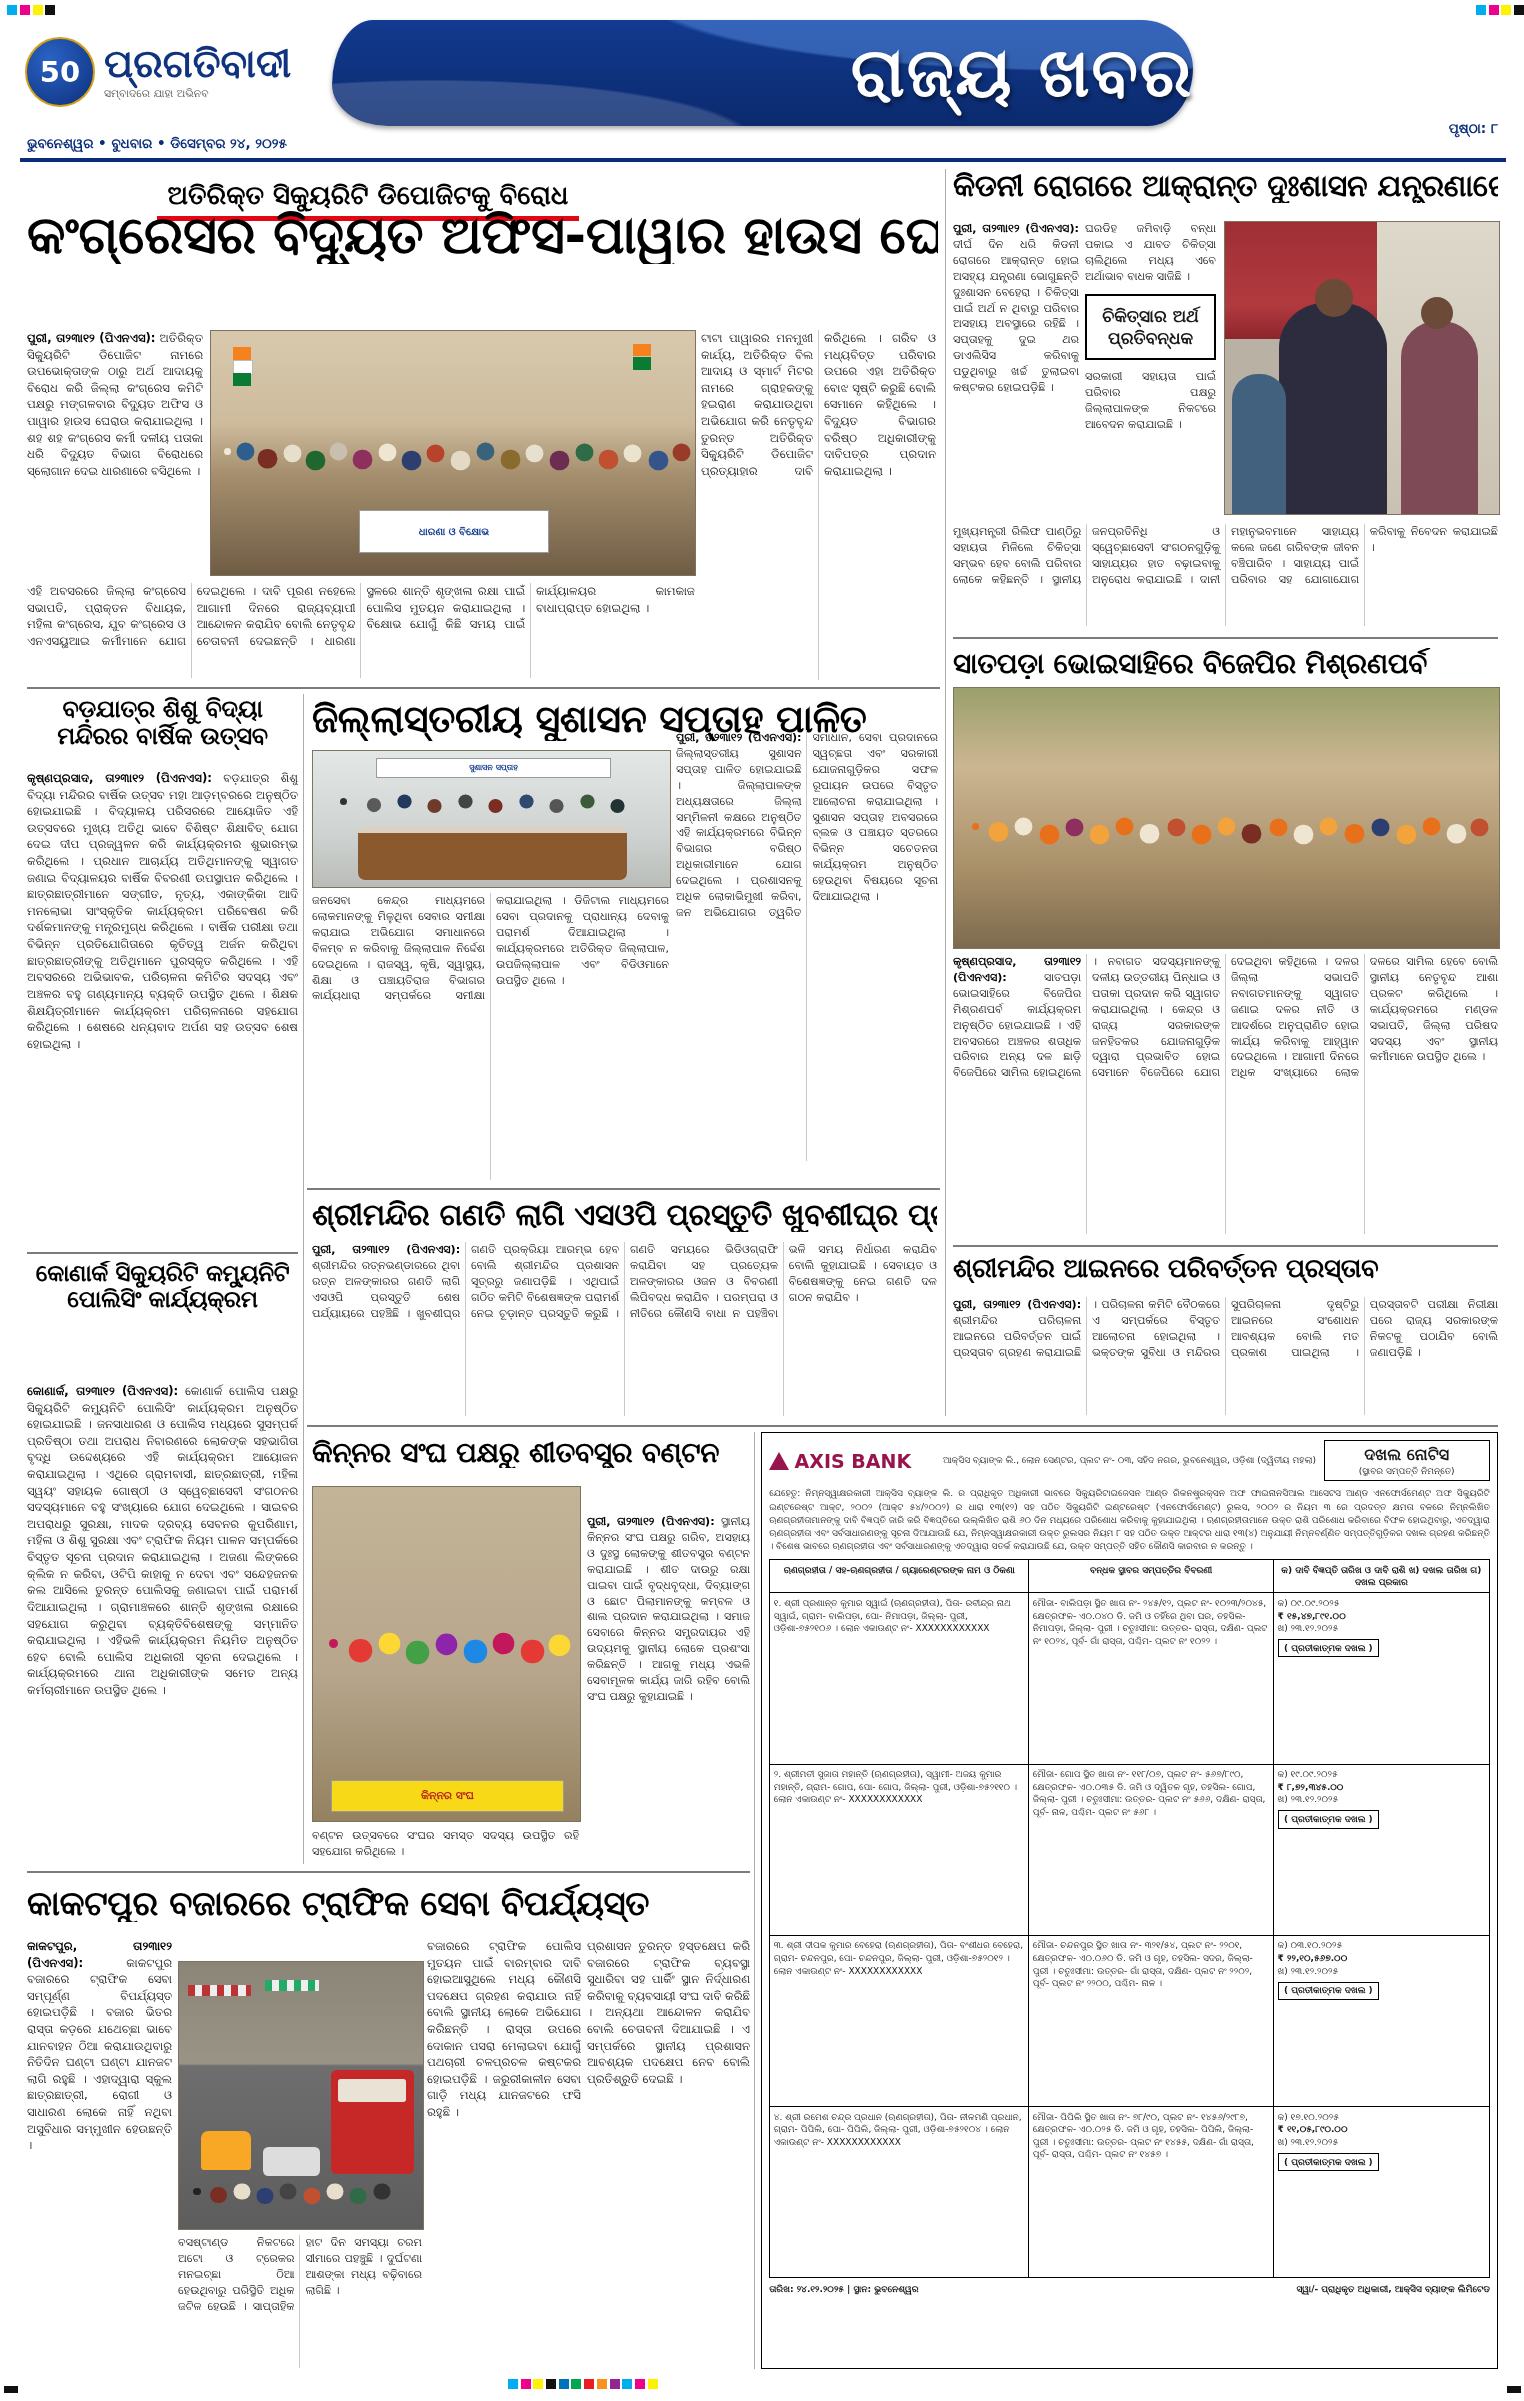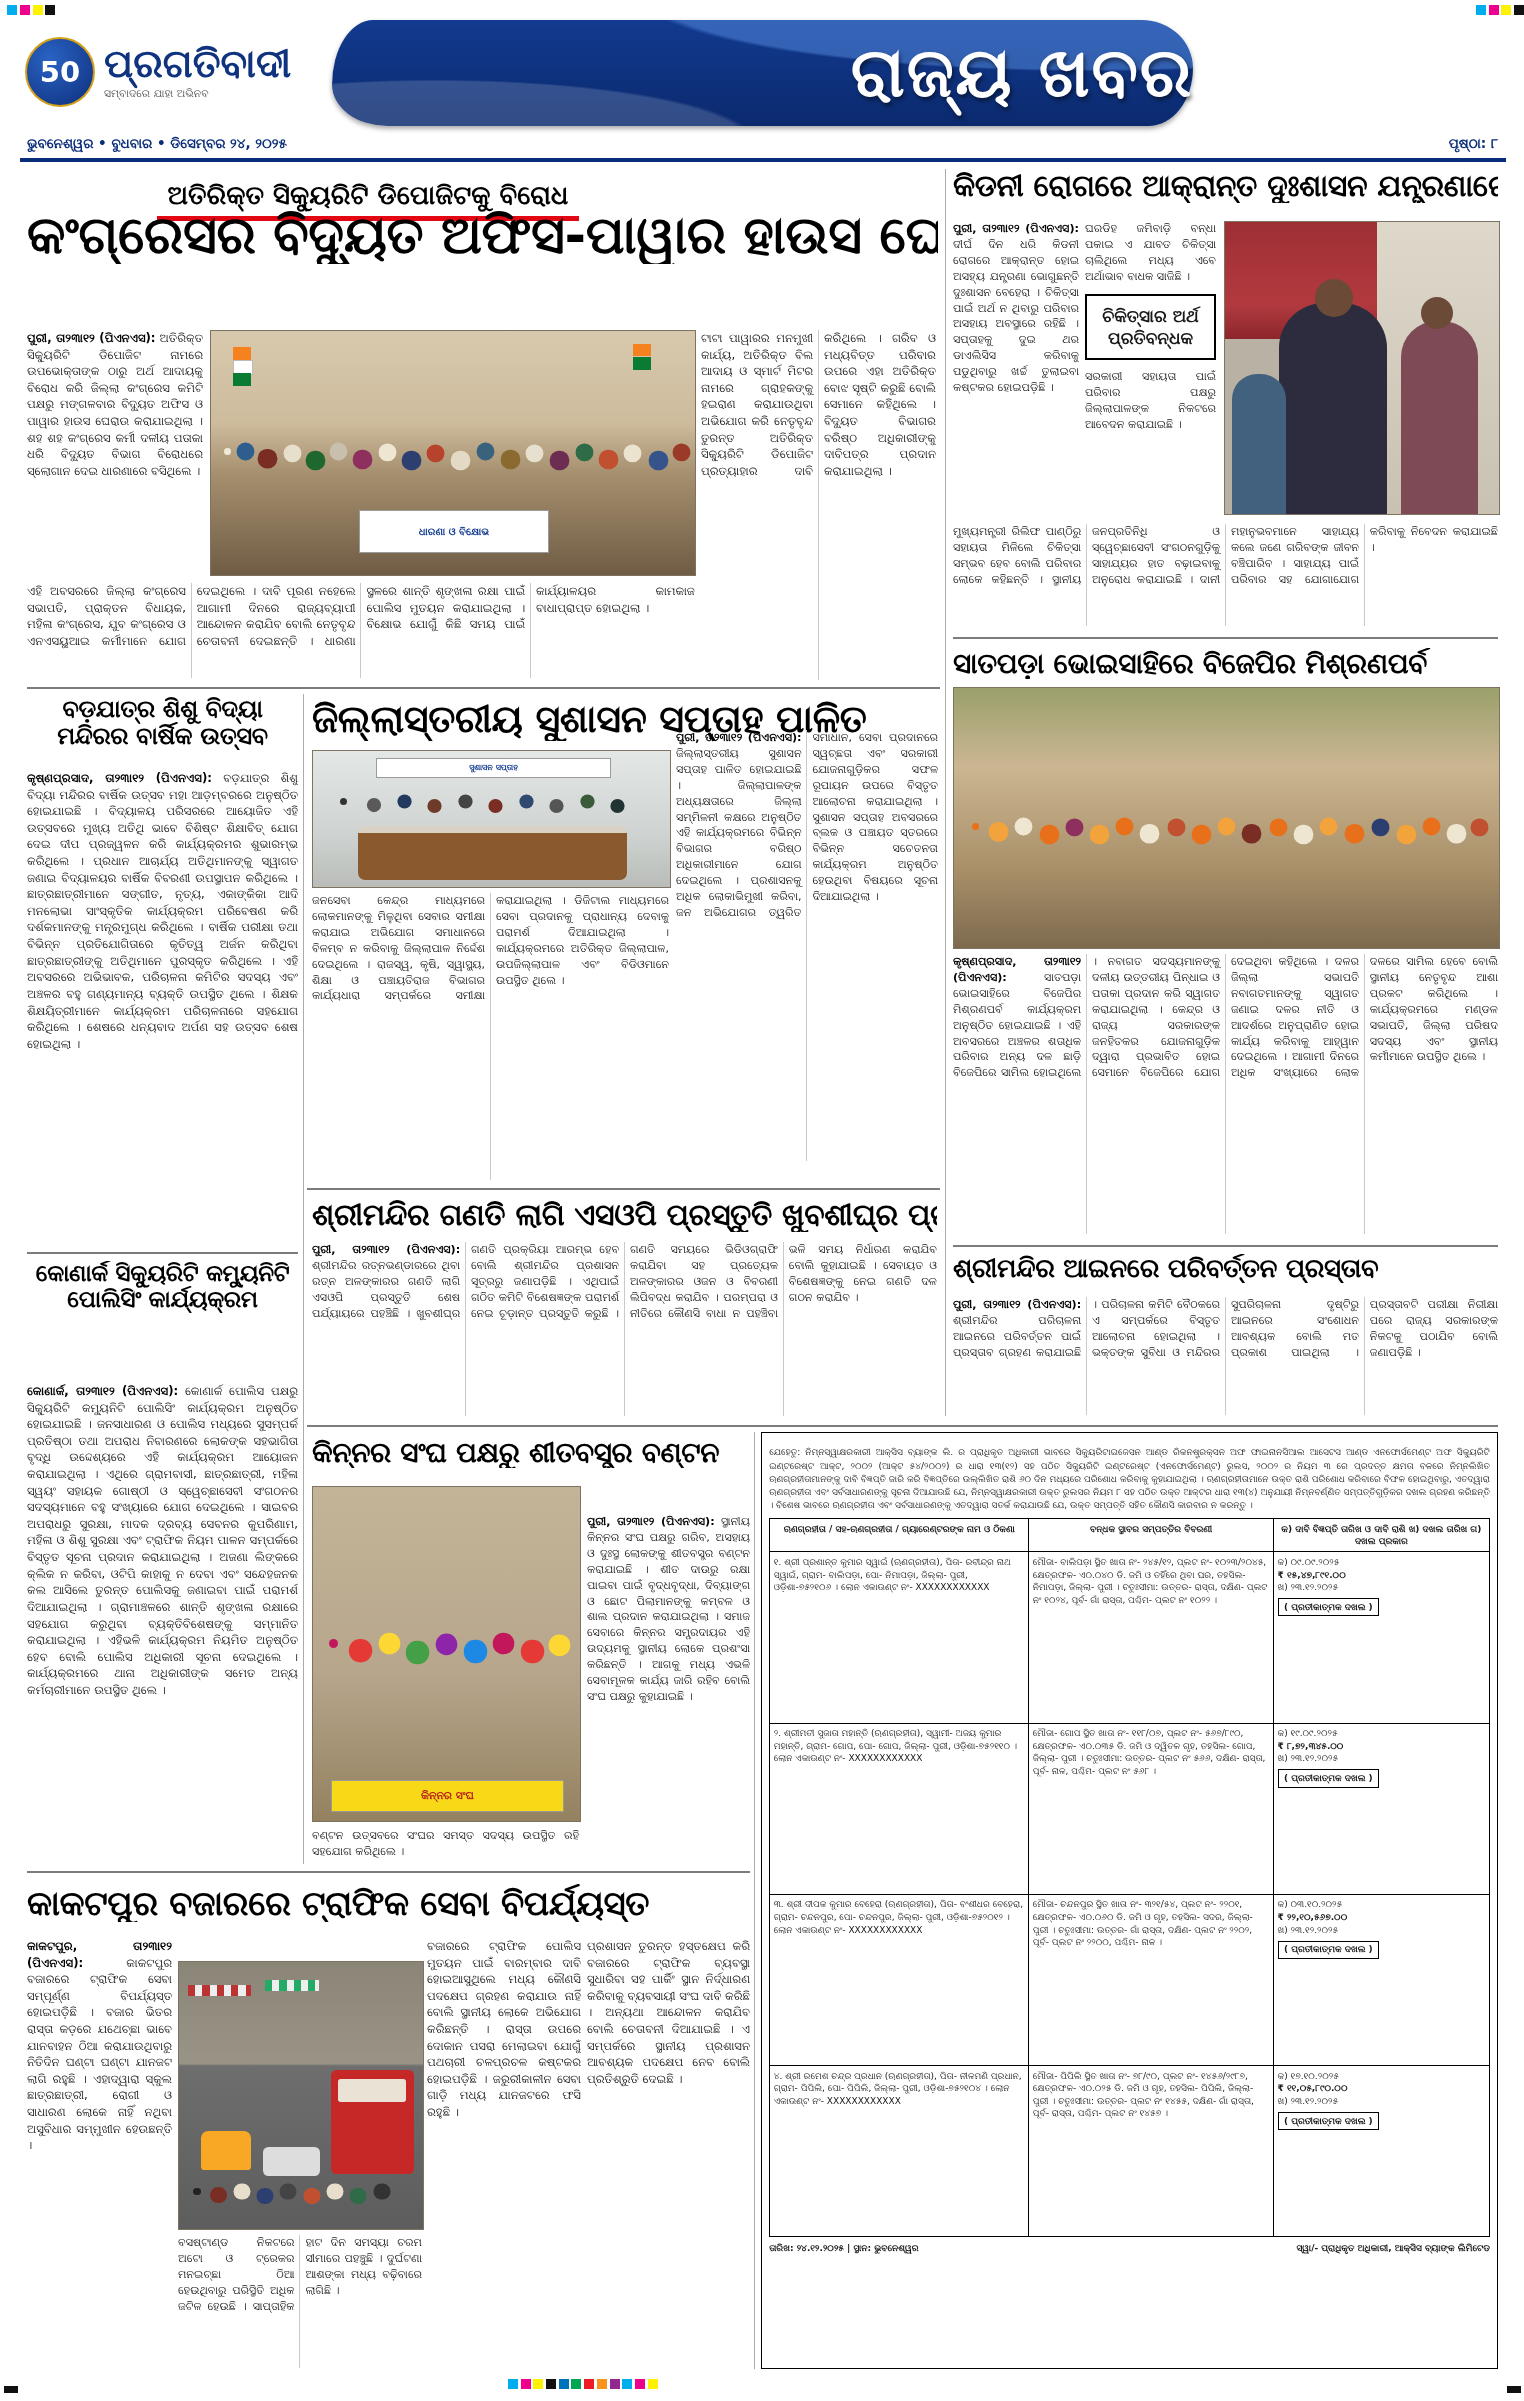--- a/index.html
+++ b/index.html
@@ -84,21 +84,21 @@
     <div class="badge50">50</div>
     <div>
       <div class="logo-title">ପ୍ରଗତିବାଦୀ</div>
       <div class="logo-tag">ସମ୍ବାଦରେ ଯାହା ଅଭିନବ</div>
     </div>
   </div>
   <div class="abs banner" style="left:332px;top:20px;width:861px;height:106px;">
     <div class="banner-text">ରାଜ୍ୟ ଖବର</div>
   </div>
   <div class="abs edition" style="left:27px;top:135px;">ଭୁବନେଶ୍ୱର • ବୁଧବାର • ଡିସେମ୍ବର ୨୪, ୨୦୨୫</div>
-  <div class="abs edition" style="right:27px;top:135px;">ପୃଷ୍ଠା: ୮</div>
+  <div class="abs edition" style="right:27px;top:120px;">ପୃଷ୍ଠା: ୮</div>
   <div class="abs" style="left:20px;top:158px;width:1486px;height:3.6px;background:#0a2d7a;"></div>
 
   <div>
     <div class="abs art-kicker" style="left:27px;top:180px;width:682px;">
       <span class="kicker-inner">ଅତିରିକ୍ତ ସିକ୍ୟୁରିଟି ଡିପୋଜିଟକୁ ବିରୋଧ</span>
     </div>
     <div class="abs hl" style="left:27px;top:206px;width:911px;font-size:52px;">କଂଗ୍ରେସର ବିଦ୍ୟୁତ ଅଫିସ-ପାୱାର ହାଉସ ଘେରାଉ</div>
 
     <div class="abs bt" style="left:27px;top:330px;width:176px;height:350px;">
       <b>ପୁରୀ, ତା୨୩ା୧୨ (ପିଏନଏସ):</b>
@@ -263,20 +263,31 @@
       <div class="dot" style="left:14.4px;top:226px;background:#222;box-shadow:
         21.5px 3.6px 0 4.5px #7a2d23,45px 0 0 4.5px #e7dfcc,68px 4.5px 0 4.5px #2c3f70,91px 0 0 4.5px #444,
         115px 4.5px 0 4.5px #c05030,138px 0 0 4.5px #e7dfcc,161px 4.5px 0 4.5px #2f6b46,185px 0 0 4.5px #333;"></div>
     </div>
     <div class="abs bt c2" style="left:178px;top:2235px;width:244px;height:133px;font-size:11.2px;">ବସଷ୍ଟାଣ୍ଡ ନିକଟରେ ଅଟୋ ଓ ଟ୍ରେକର ମନଇଚ୍ଛା ଠିଆ ହେଉଥିବାରୁ ପରିସ୍ଥିତି ଅଧିକ ଜଟିଳ ହେଉଛି । ସାପ୍ତାହିକ ହାଟ ଦିନ ସମସ୍ୟା ଚରମ ସୀମାରେ ପହଞ୍ଚୁଛି । ଦୁର୍ଘଟଣା ଆଶଙ୍କା ମଧ୍ୟ ବଢ଼ିବାରେ ଲାଗିଛି ।</div>
     <div class="abs bt" style="left:427px;top:1938px;width:154px;height:431px;">ବଜାରରେ ଟ୍ରାଫିକ ପୋଲିସ ମୁତୟନ ପାଇଁ ବାରମ୍ବାର ଦାବି ହୋଇଆସୁଥିଲେ ମଧ୍ୟ କୌଣସି ପଦକ୍ଷେପ ଗ୍ରହଣ କରାଯାଉ ନାହିଁ ବୋଲି ସ୍ଥାନୀୟ ଲୋକେ ଅଭିଯୋଗ କରିଛନ୍ତି । ରାସ୍ତା ଉପରେ ଦୋକାନ ପସରା ମେଲାଇବା ଯୋଗୁଁ ପଥଚାରୀ ଚଳପ୍ରଚଳ କଷ୍ଟକର ହୋଇପଡ଼ିଛି । ଜରୁରୀକାଳୀନ ସେବା ଗାଡ଼ି ମଧ୍ୟ ଯାନଜଟରେ ଫସି ରହୁଛି ।</div>
     <div class="abs bt" style="left:587px;top:1938px;width:163px;height:431px;">ପ୍ରଶାସନ ତୁରନ୍ତ ହସ୍ତକ୍ଷେପ କରି ବଜାରରେ ଟ୍ରାଫିକ ବ୍ୟବସ୍ଥା ସୁଧାରିବା ସହ ପାର୍କିଂ ସ୍ଥାନ ନିର୍ଦ୍ଧାରଣ କରିବାକୁ ବ୍ୟବସାୟୀ ସଂଘ ଦାବି କରିଛି । ଅନ୍ୟଥା ଆନ୍ଦୋଳନ କରାଯିବ ବୋଲି ଚେତାବନୀ ଦିଆଯାଇଛି । ଏ ସମ୍ପର୍କରେ ସ୍ଥାନୀୟ ପ୍ରଶାସନ ଆବଶ୍ୟକ ପଦକ୍ଷେପ ନେବ ବୋଲି ପ୍ରତିଶ୍ରୁତି ଦେଇଛି ।</div>
   </div>
 
   <div class="notice" style="left:761px;top:1432px;width:737px;height:937px;">
+    <div class="notice-head">
+      <div class="axis-logo">
+        <span class="axis-tri"></span>
+        <span>AXIS BANK</span>
+      </div>
+      <div class="notice-addr">ଆକ୍ସିସ ବ୍ୟାଙ୍କ ଲି., ଲୋନ ସେଣ୍ଟର, ପ୍ଲଟ ନଂ- ୦୩, ସହିଦ ନଗର, ଭୁବନେଶ୍ୱର, ଓଡ଼ିଶା (ଦ୍ୱିତୀୟ ମହଲା)</div>
+      <div class="notice-titlebox">
+        <div class="notice-title">ଦଖଲ ନୋଟିସ</div>
+        <div class="notice-sub">(ସ୍ଥାବର ସମ୍ପତ୍ତି ନିମନ୍ତେ)</div>
+      </div>
+    </div>
     <div class="notice-intro">ଯେହେତୁ: ନିମ୍ନସ୍ୱାକ୍ଷରକାରୀ ଆକ୍ସିସ ବ୍ୟାଙ୍କ ଲି. ର ପ୍ରାଧିକୃତ ଅଧିକାରୀ ଭାବରେ ସିକ୍ୟୁରିଟାଇଜେସନ ଆଣ୍ଡ ରିକନଷ୍ଟ୍ରକ୍ସନ ଅଫ ଫାଇନାନସିଆଲ ଆସେଟସ ଆଣ୍ଡ ଏନଫୋର୍ସମେଣ୍ଟ ଅଫ ସିକ୍ୟୁରିଟି ଇଣ୍ଟରେଷ୍ଟ ଆକ୍ଟ, ୨୦୦୨ (ଆକ୍ଟ ୫୪/୨୦୦୨) ର ଧାରା ୧୩(୧୨) ସହ ପଠିତ ସିକ୍ୟୁରିଟି ଇଣ୍ଟରେଷ୍ଟ (ଏନଫୋର୍ସମେଣ୍ଟ) ରୁଲସ, ୨୦୦୨ ର ନିୟମ ୩ ରେ ପ୍ରଦତ୍ତ କ୍ଷମତା ବଳରେ ନିମ୍ନଲିଖିତ ଋଣଗ୍ରହୀତାମାନଙ୍କୁ ଦାବି ବିଜ୍ଞପ୍ତି ଜାରି କରି ବିଜ୍ଞପ୍ତିରେ ଉଲ୍ଲିଖିତ ରାଶି ୬୦ ଦିନ ମଧ୍ୟରେ ପରିଶୋଧ କରିବାକୁ କୁହାଯାଇଥିଲା । ଋଣଗ୍ରହୀତାମାନେ ଉକ୍ତ ରାଶି ପରିଶୋଧ କରିବାରେ ବିଫଳ ହୋଇଥିବାରୁ, ଏତଦ୍ୱାରା ଋଣଗ୍ରହୀତା ଏବଂ ସର୍ବସାଧାରଣଙ୍କୁ ସୂଚନା ଦିଆଯାଉଛି ଯେ, ନିମ୍ନସ୍ୱାକ୍ଷରକାରୀ ଉକ୍ତ ରୁଲସର ନିୟମ ୮ ସହ ପଠିତ ଉକ୍ତ ଆକ୍ଟର ଧାରା ୧୩(୪) ଅନୁଯାୟୀ ନିମ୍ନବର୍ଣ୍ଣିତ ସମ୍ପତ୍ତିଗୁଡ଼ିକର ଦଖଲ ଗ୍ରହଣ କରିଛନ୍ତି । ବିଶେଷ ଭାବରେ ଋଣଗ୍ରହୀତା ଏବଂ ସର୍ବସାଧାରଣଙ୍କୁ ଏତଦ୍ୱାରା ସତର୍କ କରାଯାଉଛି ଯେ, ଉକ୍ତ ସମ୍ପତ୍ତି ସହିତ କୌଣସି କାରବାର ନ କରନ୍ତୁ ।</div>
     <table>
       <colgroup>
           <col style="width:36%">
           <col style="width:34%">
           <col style="width:30%">
         </colgroup>
       <tbody>
           <tr>
         <th>ଋଣଗ୍ରହୀତା / ସହ-ଋଣଗ୍ରହୀତା / ଗ୍ୟାରେଣ୍ଟରଙ୍କ ନାମ ଓ ଠିକଣା</th>

